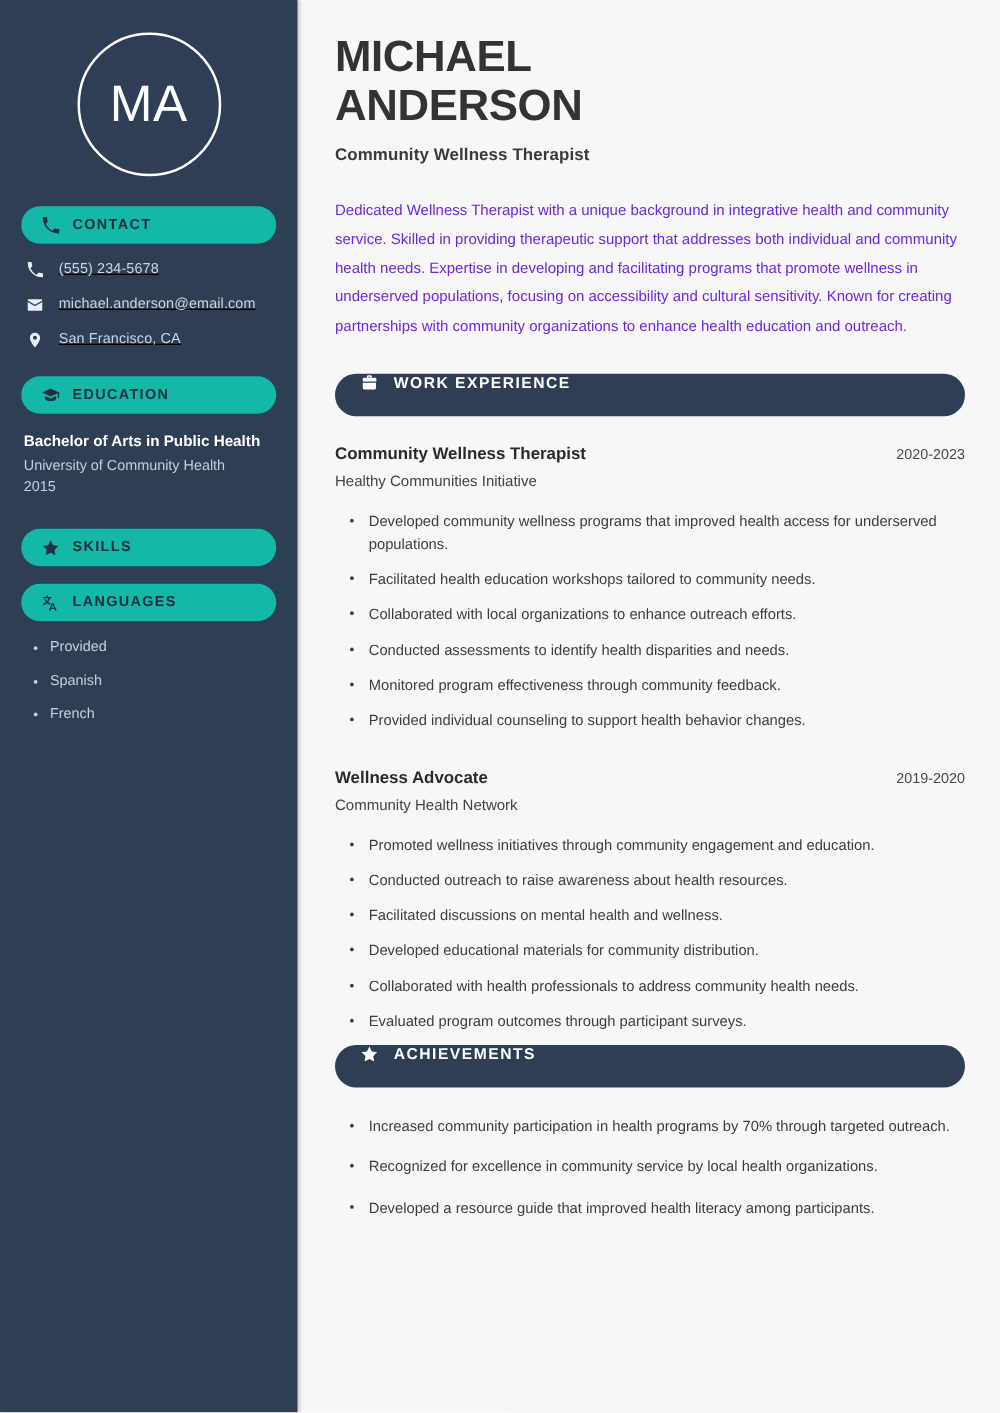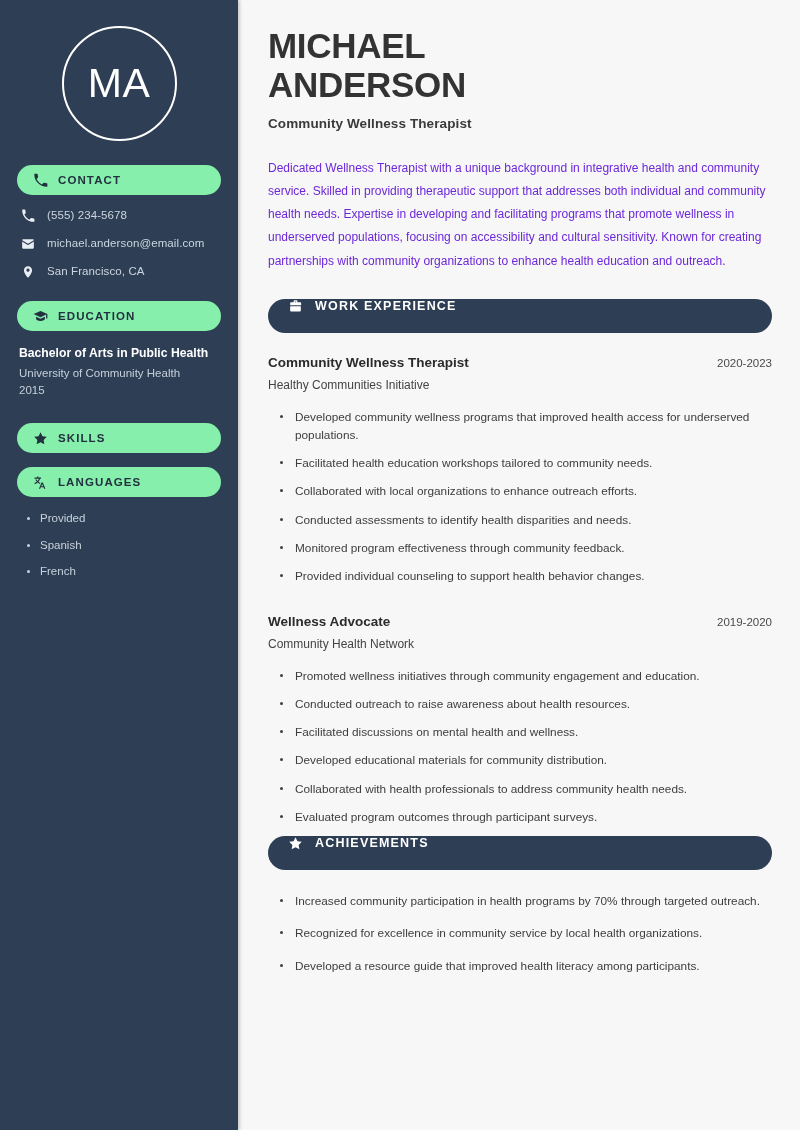--- a/index.html
+++ b/index.html
@@ -51,21 +51,21 @@
   }
   .monogram-text {
     color: #ffffff;
     font-size: 41px;
     font-weight: 400;
     letter-spacing: 0.5px;
     line-height: 1;
   }
 
   .pill {
-    background: #86efac;
+    background: #14b8a6;
     border-radius: 100px;
     height: 30px;
     display: flex;
     align-items: center;
     padding: 0 16px;
     box-sizing: border-box;
     margin-bottom: 14px;
   }
   .pill .pill-icon {
     display: inline-flex;
@@ -85,20 +85,21 @@
     font-weight: 700;
     letter-spacing: 1.1px;
   }
 
   .contact-list { margin-bottom: 22px; }
   .contact-row {
     display: flex;
     align-items: center;
     margin-bottom: 14px;
     padding-left: 4px;
+    text-decoration: underline;
   }
   .contact-row .c-icon {
     width: 14px;
     height: 14px;
     flex: 0 0 14px;
     margin-right: 12px;
     display: inline-flex;
     align-items: center;
     justify-content: center;
   }

